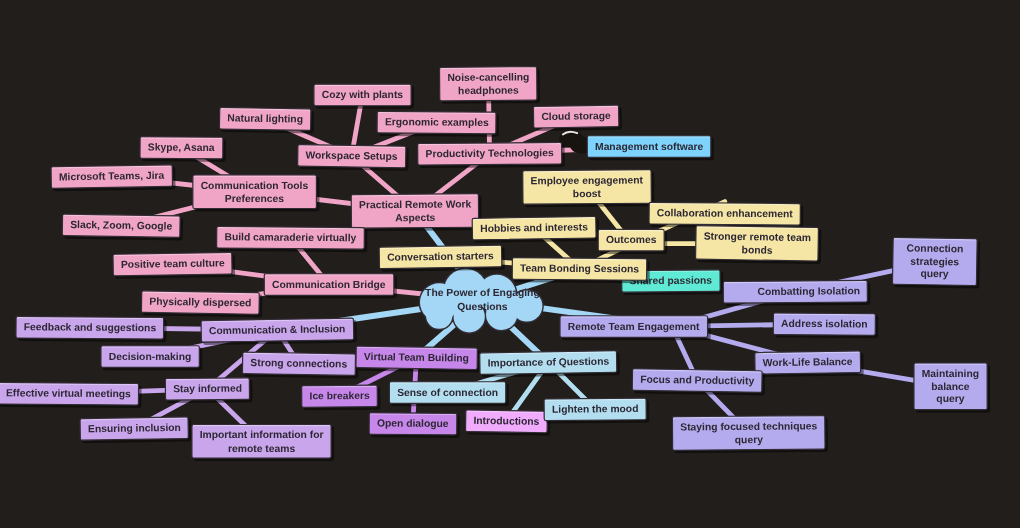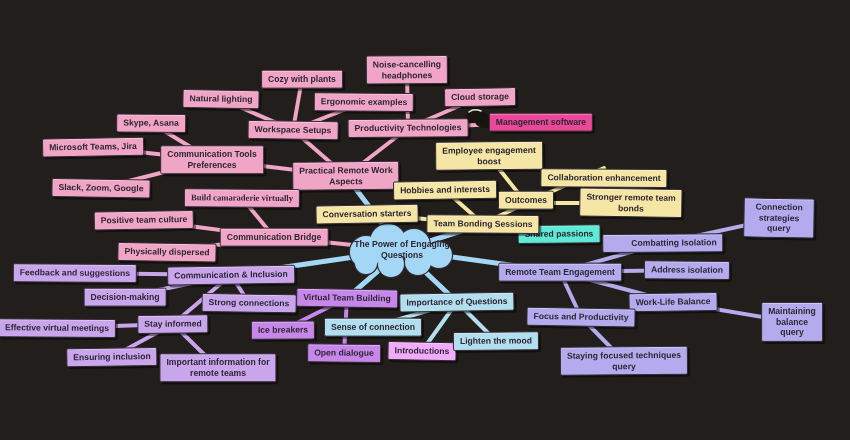--- a/index.html
+++ b/index.html
@@ -100,45 +100,45 @@
         </svg>
         <div class="cloud-label">The Power of Engaging
 Questions</div>
       </div>
       <div class="node" style="left: 221px; top: 99px; background: rgb(240, 164, 198); transform: translate(-50%, -50%) rotate(0.9deg);">Natural lighting</div>
       <div class="node" style="left: 302px; top: 79px; background: rgb(240, 164, 198); transform: translate(-50%, -50%) rotate(0deg);">Cozy with plants</div>
       <div class="node" style="left: 407px; top: 70px; background: rgb(240, 164, 198); transform: translate(-50%, -50%) rotate(-0.45deg);">Noise-cancelling
 headphones</div>
       <div class="node" style="left: 364px; top: 102px; background: rgb(240, 164, 198); transform: translate(-50%, -50%) rotate(0.45deg);">Ergonomic examples</div>
       <div class="node" style="left: 480px; top: 97px; background: rgb(240, 164, 198); transform: translate(-50%, -50%) rotate(-0.9deg);">Cloud storage</div>
-      <div class="node" style="left: 541px; top: 122px; background: #ec4899; transform: translate(-50%, -50%) rotate(0deg);">Management software</div>
+      <div class="node" style="left: 541px; top: 122px; background: #7dd3fc; transform: translate(-50%, -50%) rotate(0deg);">Management software</div>
       <div class="node" style="left: 293px; top: 130px; background: rgb(240, 164, 198); transform: translate(-50%, -50%) rotate(0.9deg);">Workspace Setups</div>
       <div class="node" style="left: 408px; top: 128px; background: rgb(240, 164, 198); transform: translate(-50%, -50%) rotate(-0.45deg);">Productivity Technologies</div>
       <div class="node" style="left: 151px; top: 123px; background: rgb(240, 164, 198); transform: translate(-50%, -50%) rotate(0.45deg);">Skype, Asana</div>
       <div class="node" style="left: 93px; top: 147px; background: rgb(240, 164, 198); transform: translate(-50%, -50%) rotate(-0.9deg);">Microsoft Teams, Jira</div>
       <div class="node" style="left: 212px; top: 160px; background: rgb(240, 164, 198); transform: translate(-50%, -50%) rotate(0deg);">Communication Tools
 Preferences</div>
       <div class="node" style="left: 101px; top: 188px; background: rgb(240, 164, 198); transform: translate(-50%, -50%) rotate(0.9deg);">Slack, Zoom, Google</div>
       <div class="node" style="left: 346px; top: 176px; background: rgb(240, 164, 198); transform: translate(-50%, -50%) rotate(-0.45deg);">Practical Remote Work
 Aspects</div>
-      <div class="node" style="left: 242px; top: 198px; background: rgb(240, 164, 198); transform: translate(-50%, -50%) rotate(0.45deg); font-family: Liberation Serif, serif;">Build camaraderie virtually</div>
+      <div class="node" style="left: 242px; top: 198px; background: rgb(240, 164, 198); transform: translate(-50%, -50%) rotate(0.45deg);">Build camaraderie virtually</div>
       <div class="node" style="left: 144px; top: 220px; background: rgb(240, 164, 198); transform: translate(-50%, -50%) rotate(-0.9deg);">Positive team culture</div>
       <div class="node" style="left: 274px; top: 237px; background: rgb(240, 164, 198); transform: translate(-50%, -50%) rotate(0deg);">Communication Bridge</div>
       <div class="node" style="left: 167px; top: 252px; background: rgb(240, 164, 198); transform: translate(-50%, -50%) rotate(0.9deg);">Physically dispersed</div>
       <div class="node" style="left: 489px; top: 156px; background: rgb(245, 230, 166); transform: translate(-50%, -50%) rotate(-0.45deg);">Employee engagement
 boost</div>
       <div class="node" style="left: 604px; top: 168px; background: rgb(245, 230, 166); transform: translate(-50%, -50%) rotate(0.45deg); margin-top: 10px;">Collaboration enhancement</div>
       <div class="node" style="left: 445px; top: 190px; background: rgb(245, 230, 166); transform: translate(-50%, -50%) rotate(-0.9deg);">Hobbies and interests</div>
       <div class="node" style="left: 526px; top: 200px; background: rgb(245, 230, 166); transform: translate(-50%, -50%) rotate(0deg);">Outcomes</div>
       <div class="node" style="left: 631px; top: 203px; background: rgb(245, 230, 166); transform: translate(-50%, -50%) rotate(0.9deg);">Stronger remote team
 bonds</div>
       <div class="node" style="left: 559px; top: 234px; background: #5eead4; transform: translate(-50%, -50%) rotate(-0.45deg);">Shared passions</div>
       <div class="node" style="left: 483px; top: 224px; background: rgb(245, 230, 166); transform: translate(-50%, -50%) rotate(0.45deg);">Team Bonding Sessions</div>
       <div class="node" style="left: 367px; top: 214px; background: rgb(245, 230, 166); transform: translate(-50%, -50%) rotate(-0.9deg);">Conversation starters</div>
-      <div class="node" style="left: 560px; top: 272px; background: rgb(180, 171, 238); transform: translate(-50%, -50%) rotate(0deg);">Remote Team Engagement</div>
+      <div class="node" style="left: 528px; top: 272px; background: rgb(180, 171, 238); transform: translate(-50%, -50%) rotate(0deg);">Remote Team Engagement</div>
       <div class="node" style="left: 779px; top: 218px; background: rgb(180, 171, 238); transform: translate(-50%, -50%) rotate(0.9deg);">Connection strategies
 query</div>
       <div class="node" style="left: 663px; top: 243px; background: rgb(180, 171, 238); transform: translate(-50%, -50%) rotate(-0.45deg); padding-left: 28px;">Combatting Isolation</div>
       <div class="node" style="left: 687px; top: 270px; background: rgb(180, 171, 238); transform: translate(-50%, -50%) rotate(0.45deg);">Address isolation</div>
       <div class="node" style="left: 673px; top: 302px; background: rgb(180, 171, 238); transform: translate(-50%, -50%) rotate(-0.9deg);">Work-Life Balance</div>
       <div class="node" style="left: 792px; top: 322px; background: rgb(180, 171, 238); transform: translate(-50%, -50%) rotate(0deg);">Maintaining balance query</div>
       <div class="node" style="left: 581px; top: 317px; background: rgb(180, 171, 238); transform: translate(-50%, -50%) rotate(0.9deg);">Focus and Productivity</div>
       <div class="node" style="left: 624px; top: 361px; background: rgb(180, 171, 238); transform: translate(-50%, -50%) rotate(-0.45deg);">Staying focused techniques
 query</div>
       <div class="node" style="left: 75px; top: 273px; background: rgb(201, 165, 236); transform: translate(-50%, -50%) rotate(0.45deg);">Feedback and suggestions</div>

